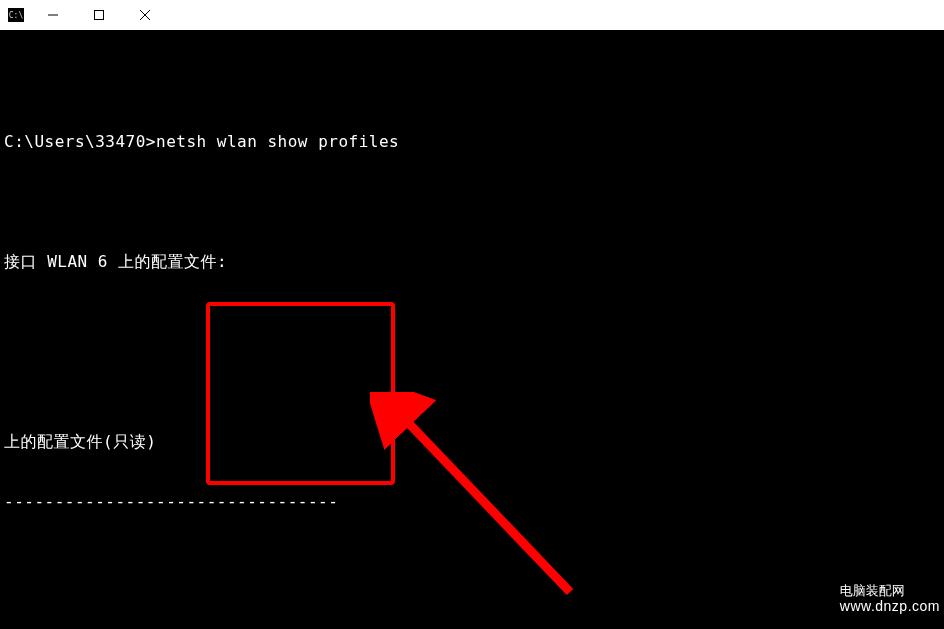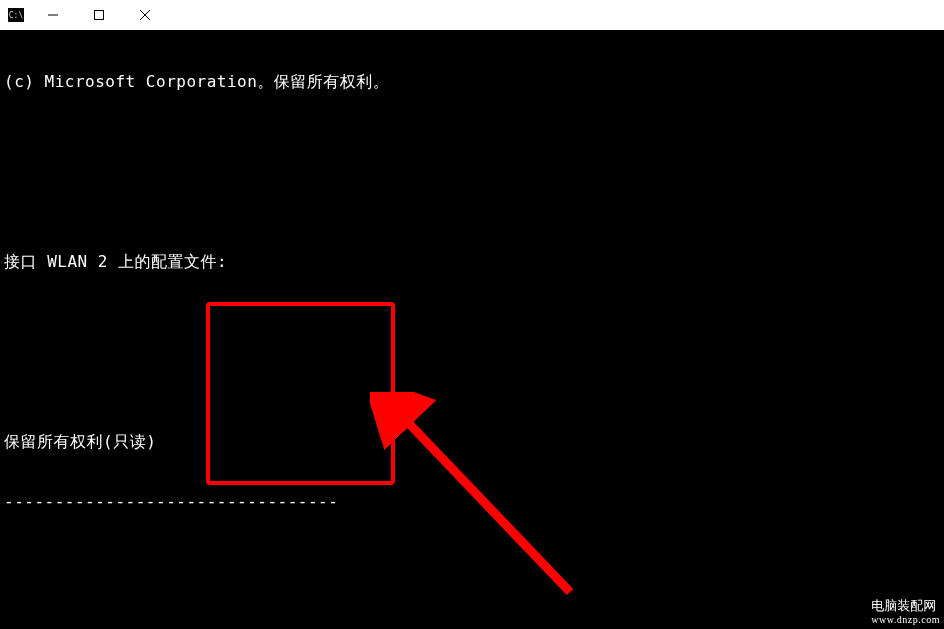--- a/index.html
+++ b/index.html
@@ -81,30 +81,29 @@
     }
     .arrow-svg {
       position: absolute;
       left: 370px;
       top: 392px;
       pointer-events: none;
     }
     .watermark {
       position: absolute;
       right: 4px;
-      bottom: 3px;
+      bottom: 14px;
       color: #fff;
       font-size: 13px;
       font-family: "Microsoft YaHei", sans-serif;
       line-height: 1.2;
     }
     .watermark .sub {
-      font-size: 10px;
+      font-size: 14px;
       letter-spacing: 0.5px;
-      font-family: Liberation Serif, serif;
     }
   </style>
 </head>
 <body>
 
 <div class="title-bar">
   <span class="title-bar-icon">C:\</span>
   <div class="window-controls">
     <div class="win-ctrl">
       <svg viewBox="0 0 10 10">
@@ -119,27 +118,27 @@
     <div class="win-ctrl">
       <svg viewBox="0 0 10 10">
           <line x1="0" y1="0" x2="10" y2="10" stroke="#000" stroke-width="1"></line>
           <line x1="10" y1="0" x2="0" y2="10" stroke="#000" stroke-width="1"></line>
         </svg>
     </div>
   </div>
 </div>
 
 <div class="terminal">
-  <div class="terminal-line">(c) Microsoft Corporation。保留所有权利。</div>
+  <div class="terminal-line"> </div>
+  <div class="terminal-line"><span>C:\Users\33470&gt;</span><span>netsh wlan show profiles</span></div>
+  <div class="terminal-line"> </div>
+  <div class="terminal-line">接口 WLAN 6 上的配置文件:</div>
   <div class="terminal-line"> </div>
   <div class="terminal-line"> </div>
-  <div class="terminal-line">接口 WLAN 2 上的配置文件:</div>
-  <div class="terminal-line"> </div>
-  <div class="terminal-line"> </div>
-  <div class="terminal-line">保留所有权利(只读)</div>
+  <div class="terminal-line">上的配置文件(只读)</div>
   <div class="terminal-line">---------------------------------</div>
   
   
   
   
   
   
   
   
   

